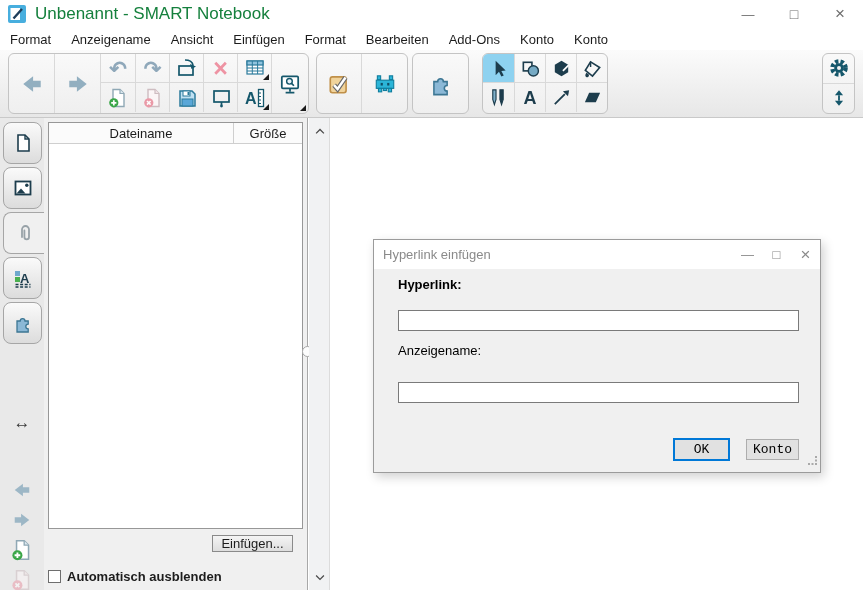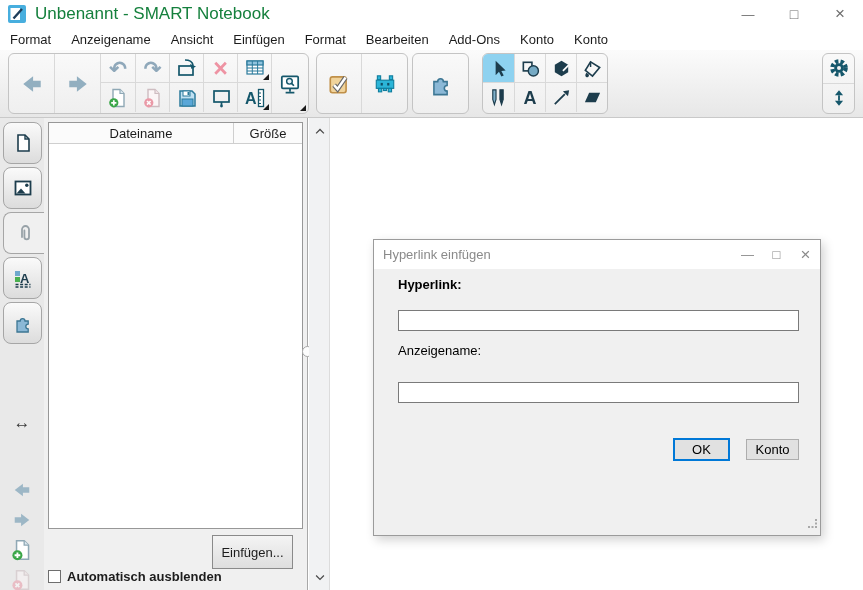--- a/index.html
+++ b/index.html
@@ -63,50 +63,50 @@
            border-right:1px solid #a8a8a8; }
   .listbox { position:absolute; left:4px; top:4px; width:255px; height:407px; background:#ffffff;
              border:1px solid #979797; }
   .lheader { display:flex; height:21px; background:#fbfbfb; border-bottom:1px solid #cfcfcf;
              font-size:13px; color:#1c1c1c;text-align:center; }
   .lcol1 { width:185px; display:flex; align-items:center; justify-content:center;
            border-right:1px solid #cfcfcf; cursor:pointer; }
   .lcol2 { flex:1; display:flex; align-items:center; justify-content:center; cursor:pointer; }
   .collapse-handle { position:absolute; right:-6px; top:228px; width:11px; height:11px;
                      border-radius:50%; background:#fdfdfd; border:1px solid #a8a8a8; cursor:pointer; }
-  .insert-btn { position:absolute; left:168px; top:417px; width:81px; height:34px;
+  .insert-btn { position:absolute; left:168px; top:417px; width:81px; height:17px;
                 background:linear-gradient(#f4f4f4,#dedede); border:1px solid #8a8a8a;
                 font-size:13px; color:#1c1c1c; font-family:"Liberation Sans",sans-serif; cursor:pointer; }
   .autohide { position:absolute; left:4px; top:451px; display:flex; align-items:center; cursor:pointer;font-weight:bold; }
   .cbox { width:13px; height:13px; background:#fff; border:1px solid #6e6e6e; display:inline-block; }
   .autohide span.lbl { font-size:13px; color:#1c1c1c; margin-left:6px; }
 
   
   .pscroll { position:absolute; left:309px; top:118px; width:21px; height:472px; background:#f1f2f3;
              border-right:1px solid #dcdcdc; }
   .sarrow { position:absolute; left:0; width:21px; height:18px; display:flex; align-items:center;
             justify-content:center; cursor:pointer; }
 
   
   .canvas { position:absolute; left:331px; top:118px; right:0; bottom:0; background:#ffffff; }
 
   
-  .dialog { position:absolute; left:373px; top:239px; width:448px; height:297px; background:#f0f0f0;
+  .dialog { position:absolute; left:373px; top:239px; width:448px; height:234px; background:#f0f0f0;
             border:1px solid #9b9b9b; box-shadow:3px 4px 10px rgba(0,0,0,0.18); }
   .dtitle { position:relative; height:29px; background:#ffffff; display:flex; align-items:center;
             padding-left:9px; }
   .dtitle .txt { font-size:13px; color:#8a8a8a; }
   .dctrls { position:absolute; right:0; top:0; height:29px; display:flex; }
   .dctrl { width:29px; height:29px; display:flex; align-items:center; justify-content:center;
            color:#8a8a8a; font-size:13px; cursor:pointer; }
   .dctrl.close { font-size:17px; }
   .dlabel { position:absolute; left:24px; font-size:13px; color:#000; }
   .dinput { position:absolute; left:24px; width:401px; height:21px; border:1px solid #7a7a7a;
             background:#fff; font-size:13px; padding:0 4px; font-family:"Liberation Sans",sans-serif; }
-  .dbtn { position:absolute; font-size:13px; font-family:Liberation Sans, sans-serif;
+  .dbtn { position:absolute; font-size:13px; font-family:Liberation Mono, monospace;
           background:#e1e1e1; cursor:pointer; }
   .dbtn.ok { left:299px; top:198px; width:57px; height:23px; border:2px solid #0078d7; }
   .dbtn.cancel { left:372px; top:199px; width:53px; height:21px; border:1px solid #adadad; }
   .grip { position:absolute; right:2px; bottom:2px; }
 </style>
 </head>
 <body>
 
 <div class="screen">
 

